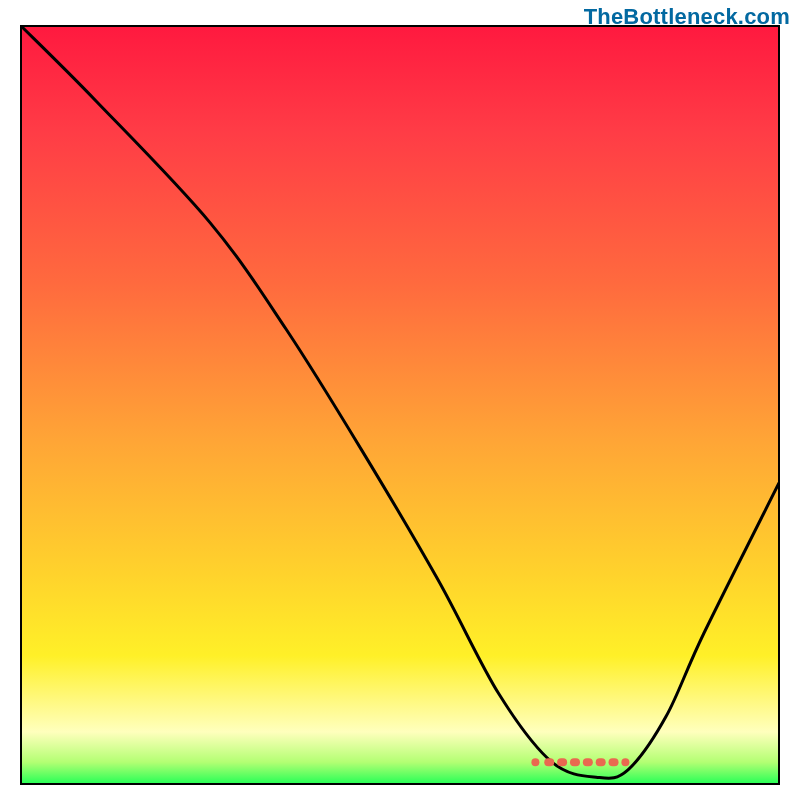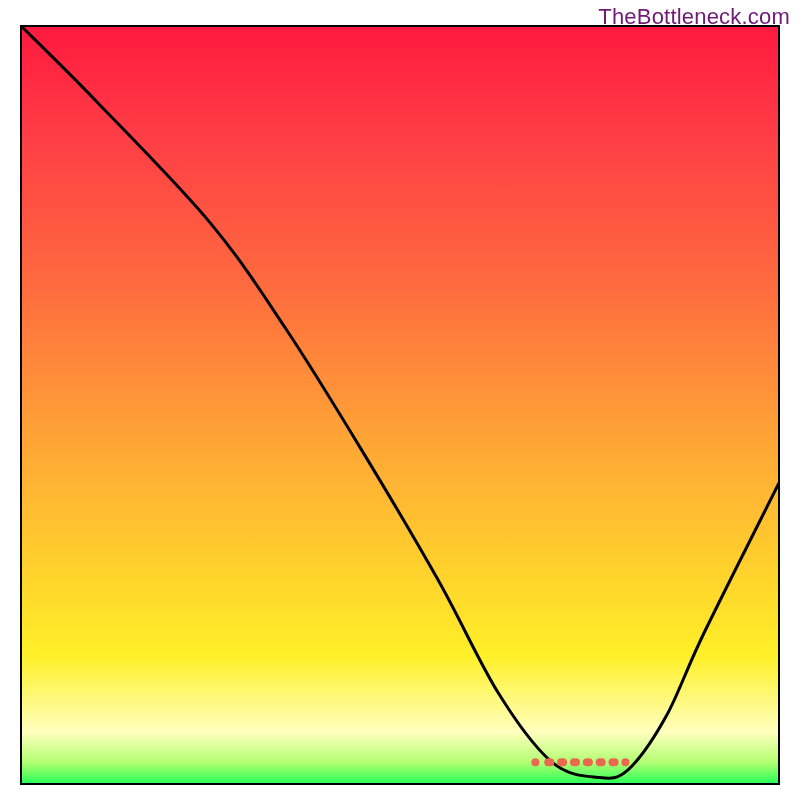--- a/index.html
+++ b/index.html
@@ -14,22 +14,22 @@
   .wrap {
     position: relative;
     width: 800px;
     height: 800px;
   }
   .watermark {
     position: absolute;
     top: 4px;
     right: 10px;
     font-size: 22px;
-    font-weight: 400;
-    color: #701a75;
+    font-weight: 700;
+    color: #0369a1;
     letter-spacing: 0.2px;
     margin-left: 25px;
   }
   
   .plot-frame {
     position: absolute;
     left: 20px;
     top: 25px;
     width: 760px;   
     height: 760px;  

